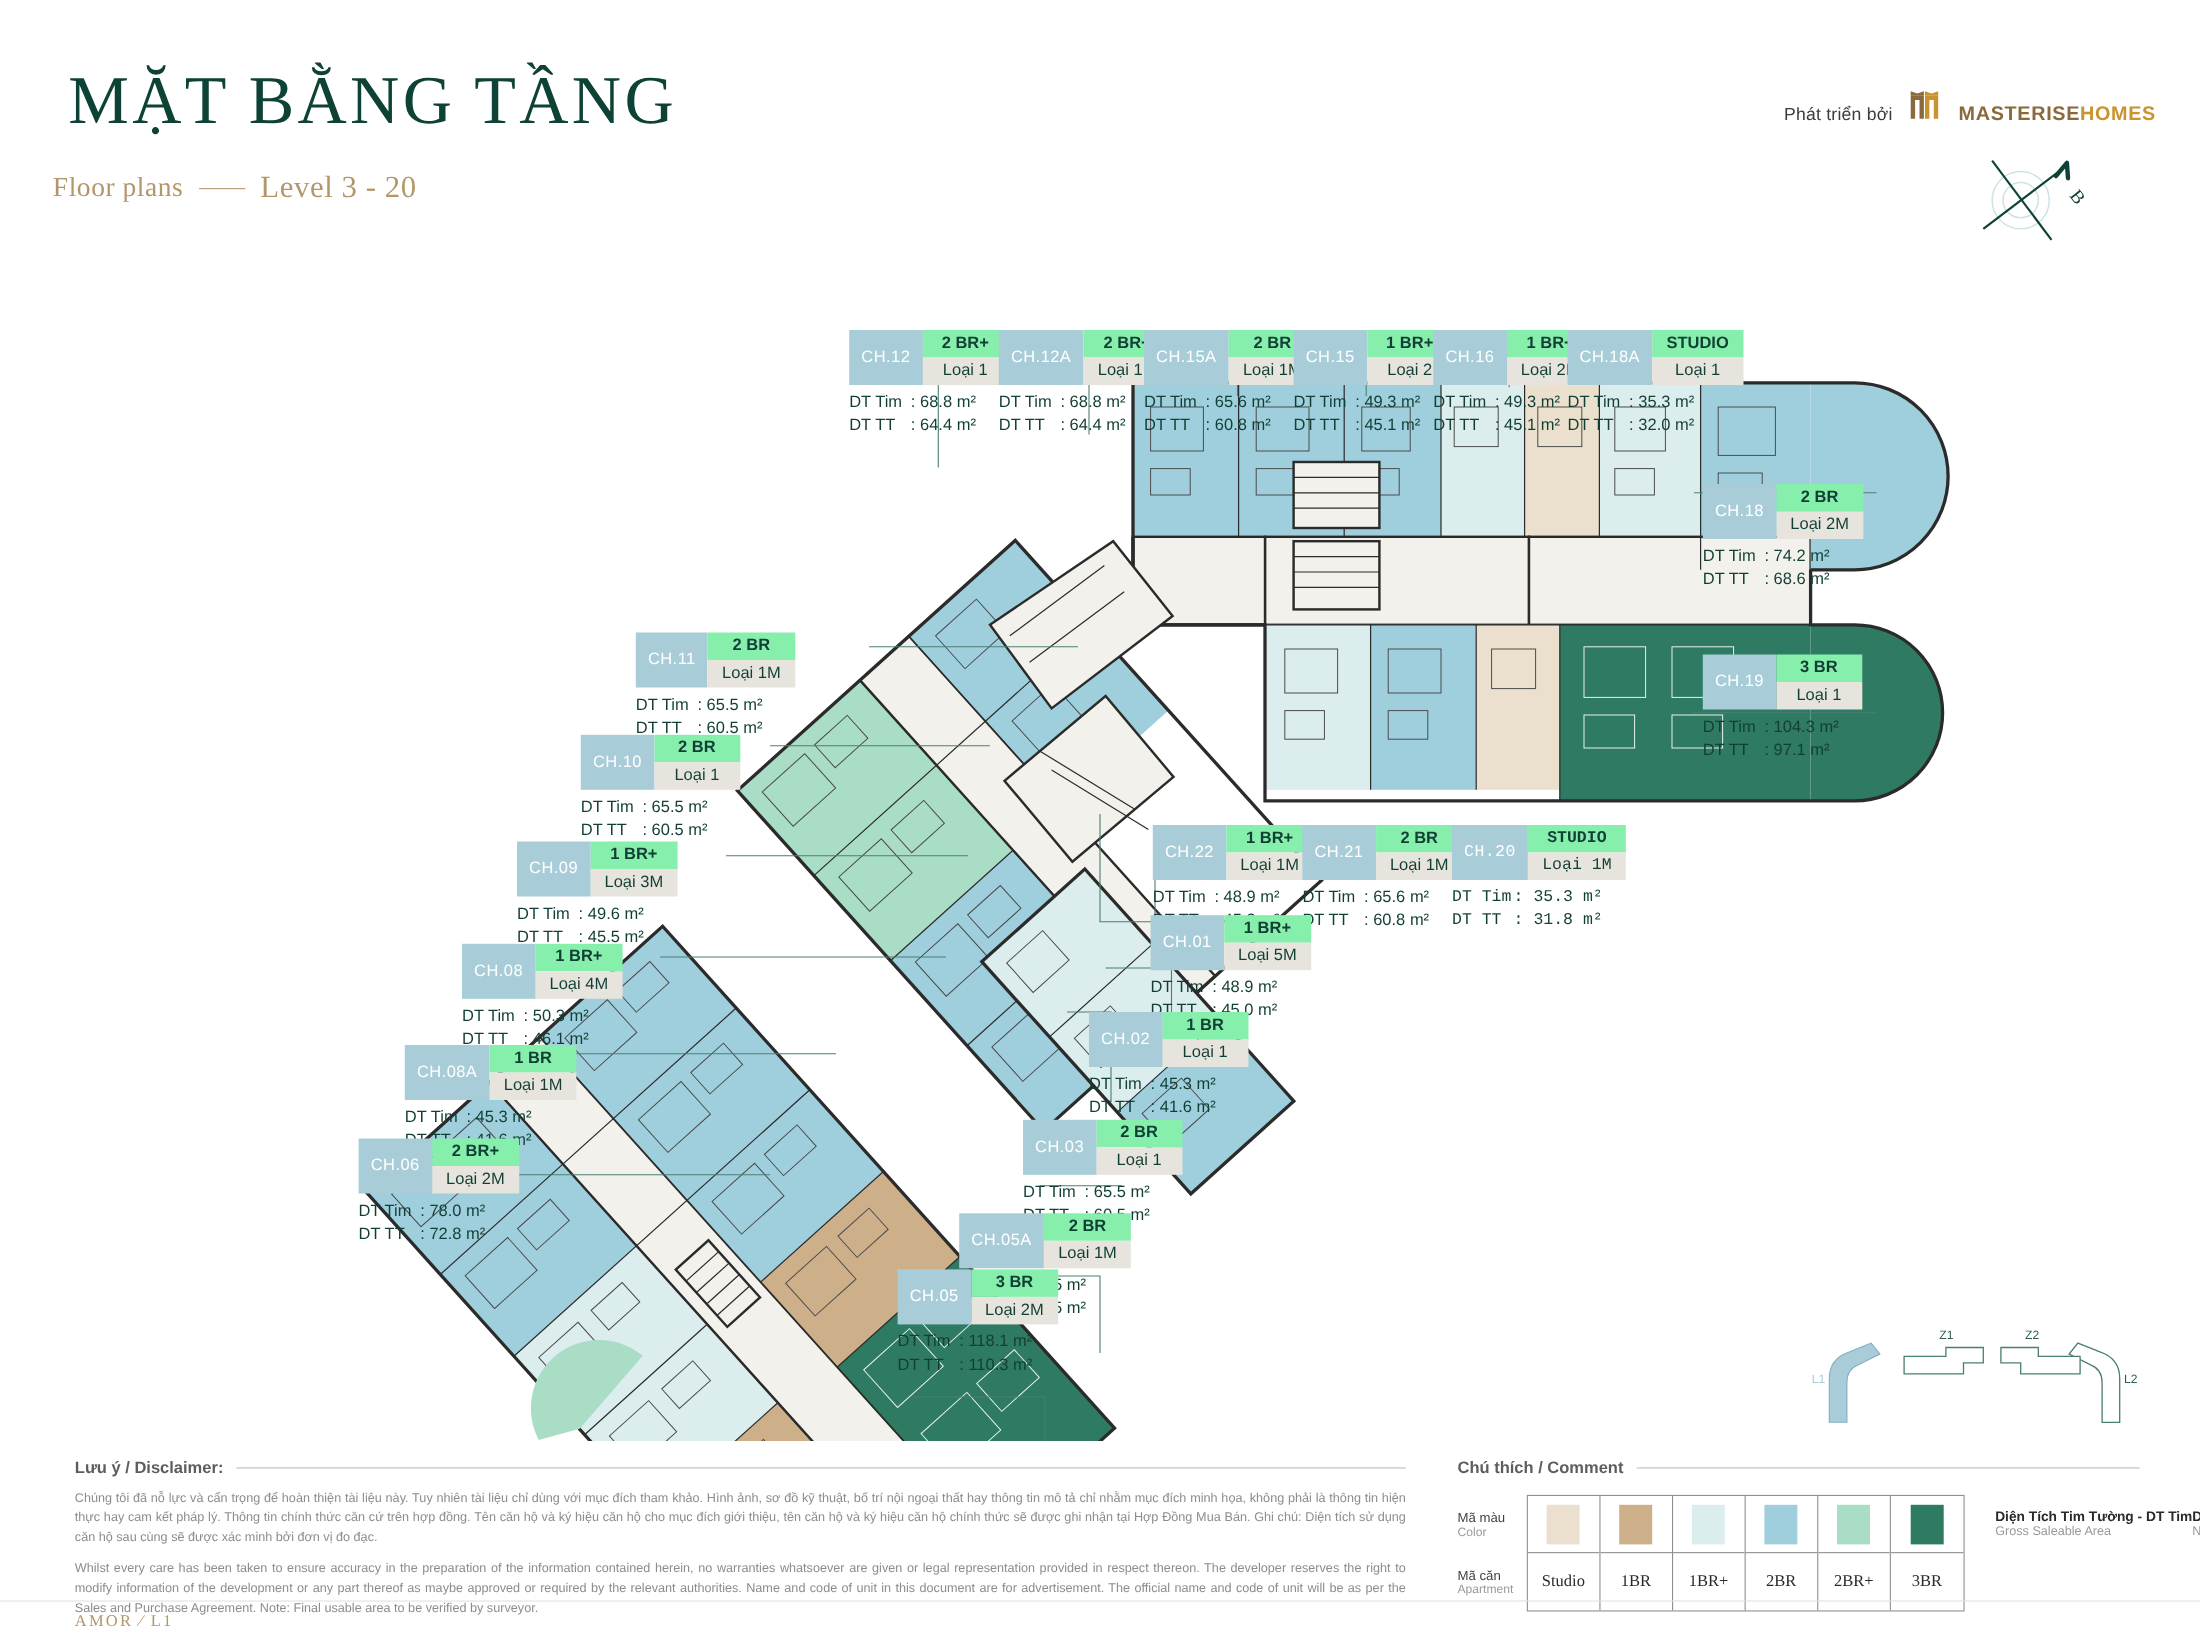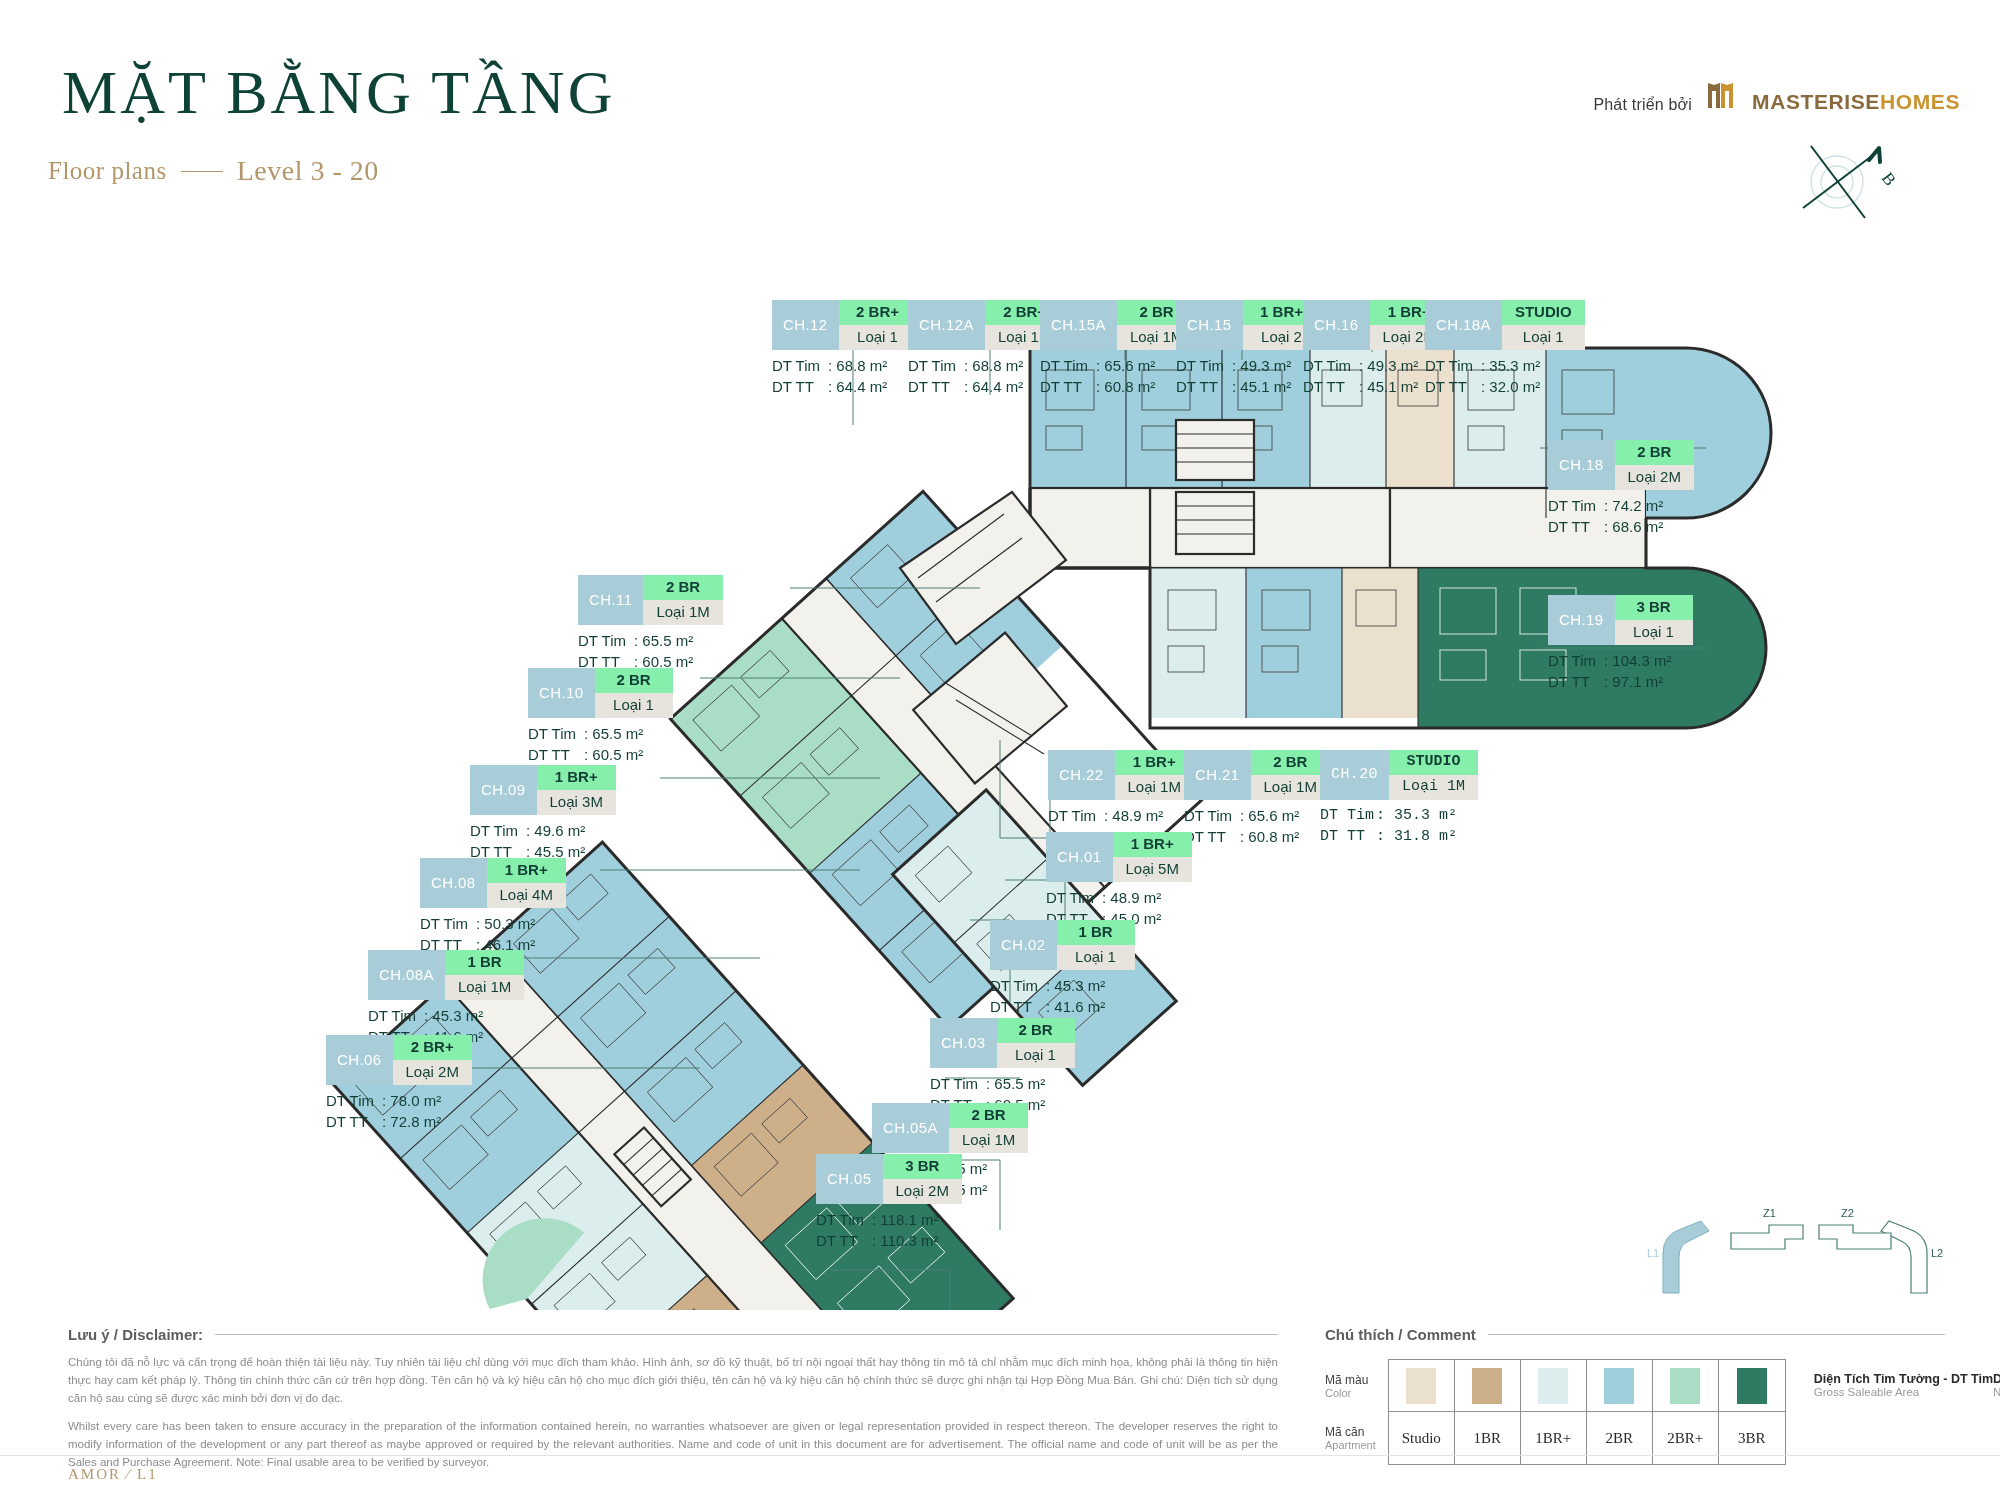--- a/index.html
+++ b/index.html
@@ -27,21 +27,21 @@
   }
   #subtitle-rule { width: 42px; height: 1px; background: #b3976b; display: block; }
   #subtitle-level {
     font-family: "Liberation Serif", serif;
     font-size: 28px; color: #b3976b; letter-spacing: .5px;
   }
 
   #brand { position: absolute; right: 40px; top: 78px; display: flex; align-items: flex-end; gap: 12px; }
   #brand-prefix { font-size: 16px; color: #3b3b3b; letter-spacing: .2px; }
   #brand-mark { width: 36px; height: 36px; }
-  #brand-name { font-size: 21px; font-weight: 700; letter-spacing: .6px; }
+  #brand-name { font-size: 18px; font-weight: 700; letter-spacing: .6px; }
   #brand-name .w1 { color: #8a6a3c; }
   #brand-name .w2 { color: #c9932f; }
 
   #compass { position: absolute; right: 95px; top: 138px; width: 120px; height: 90px; }
 
   
   #plan { position: absolute; left: 0; top: 230px; width: 2000px; height: 1080px; }
 
   
   .callout { position: absolute; }

